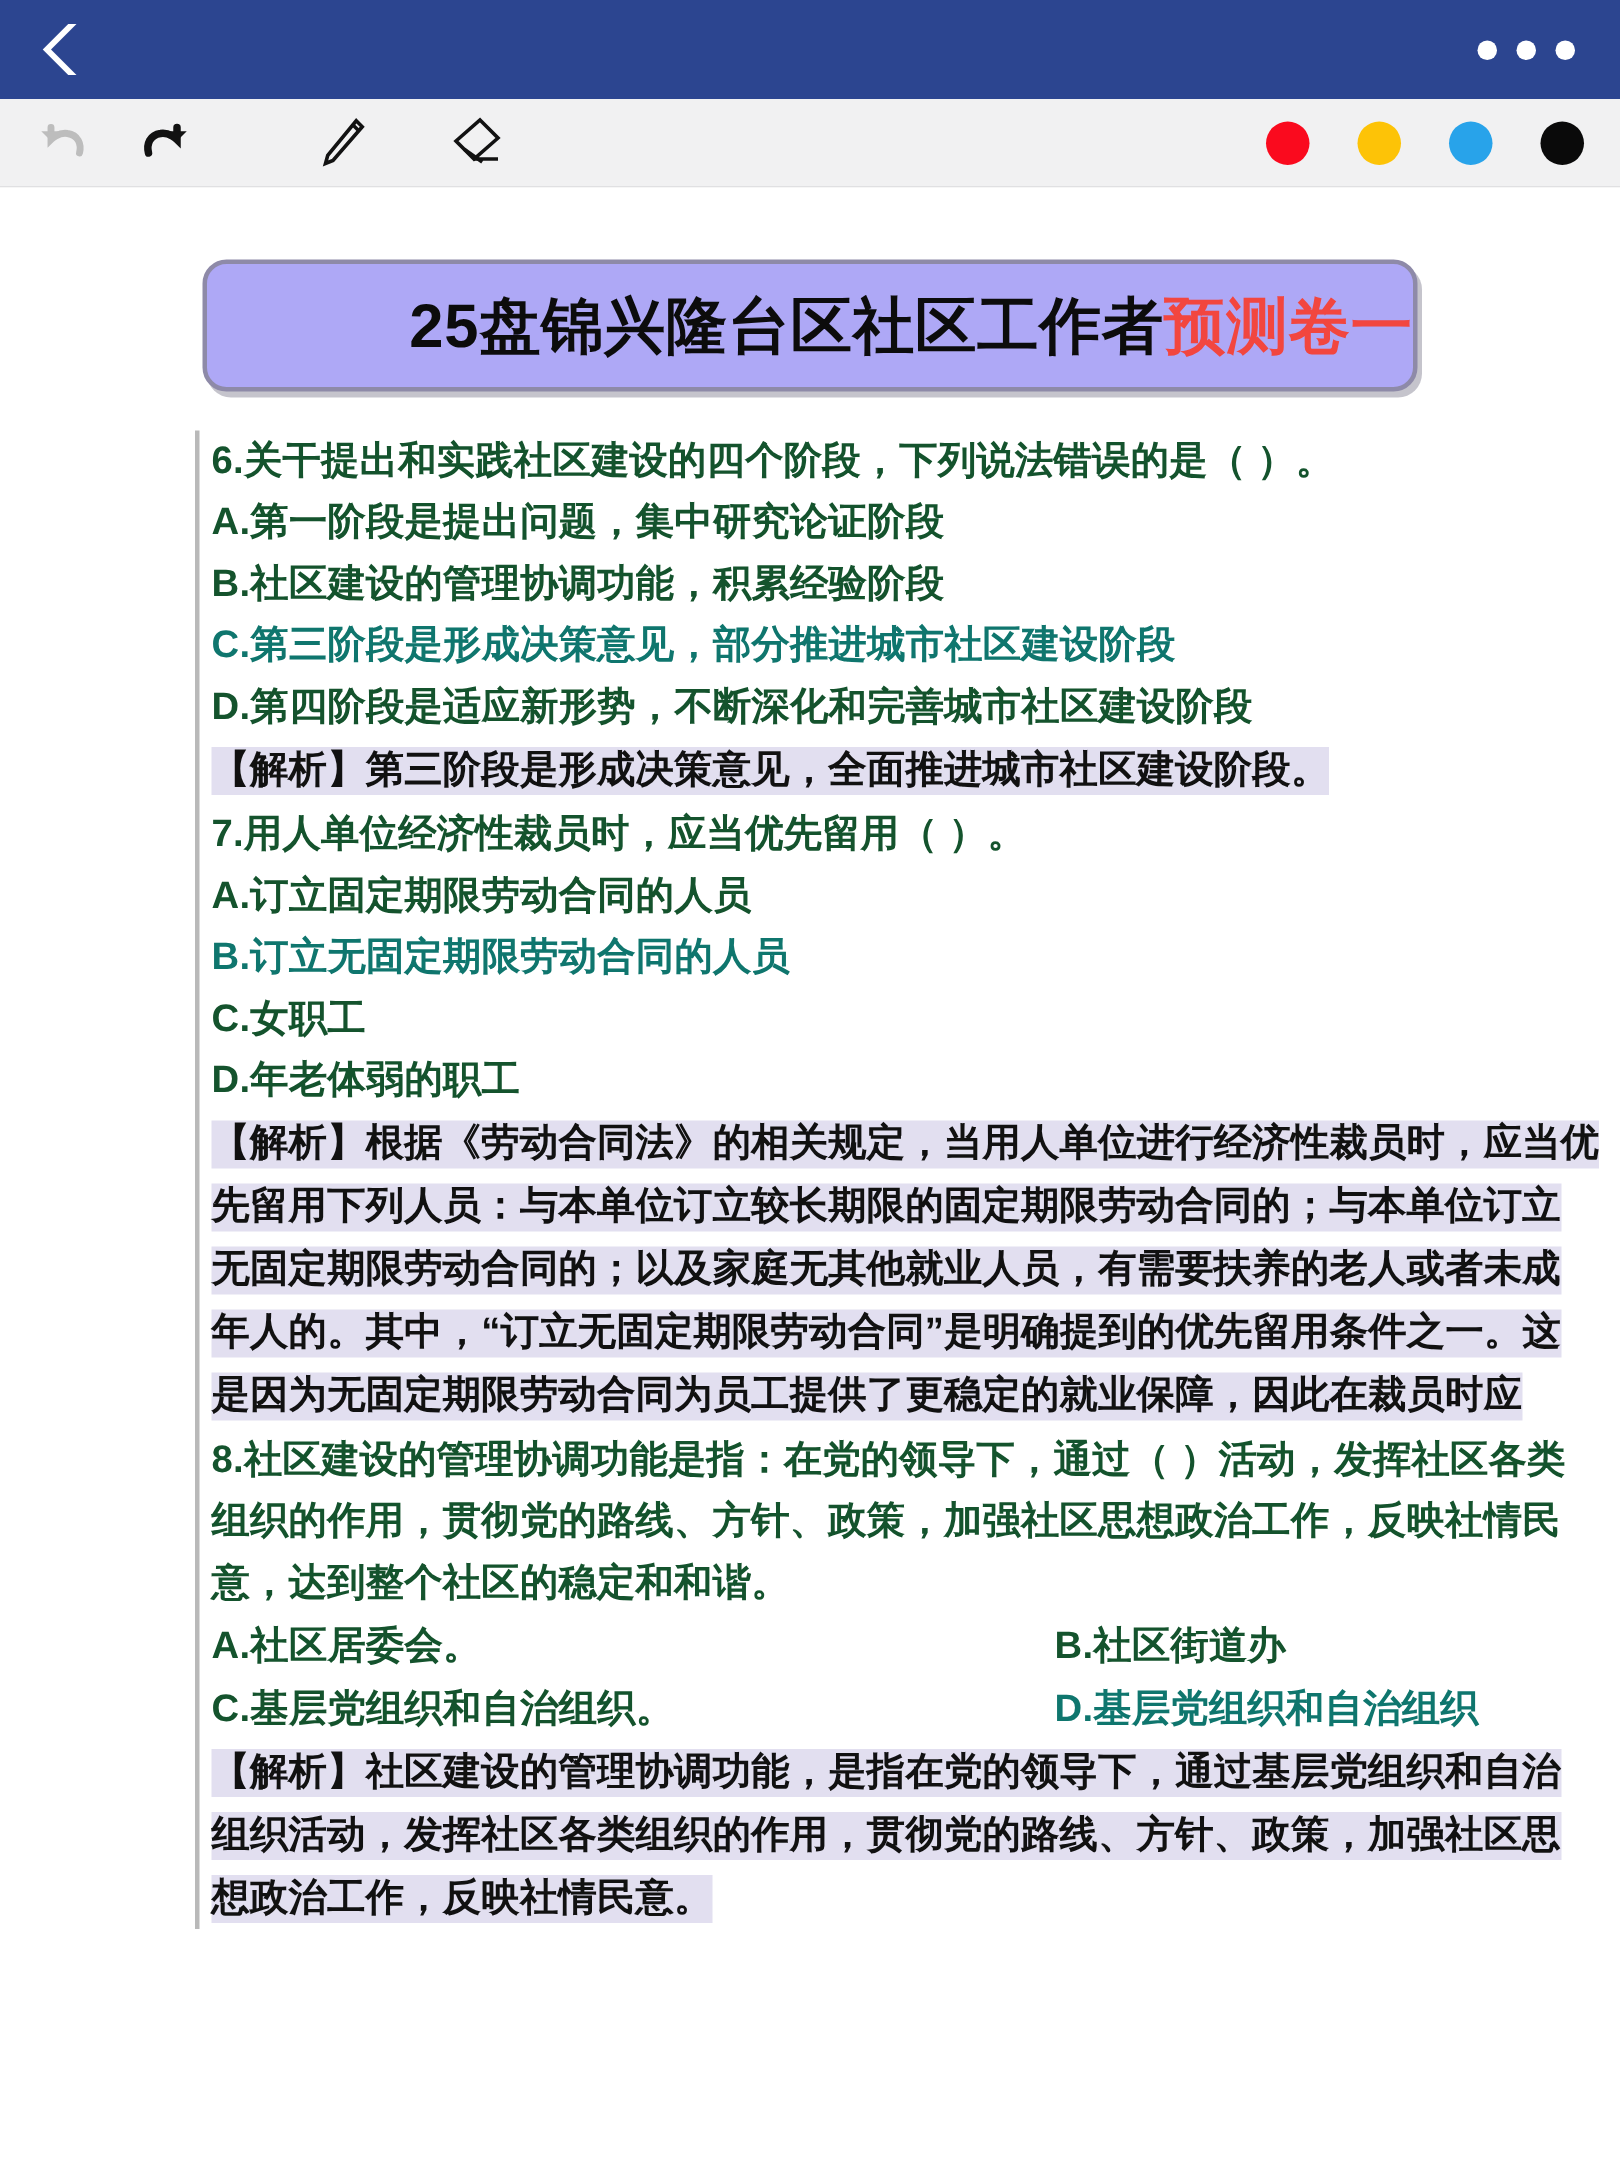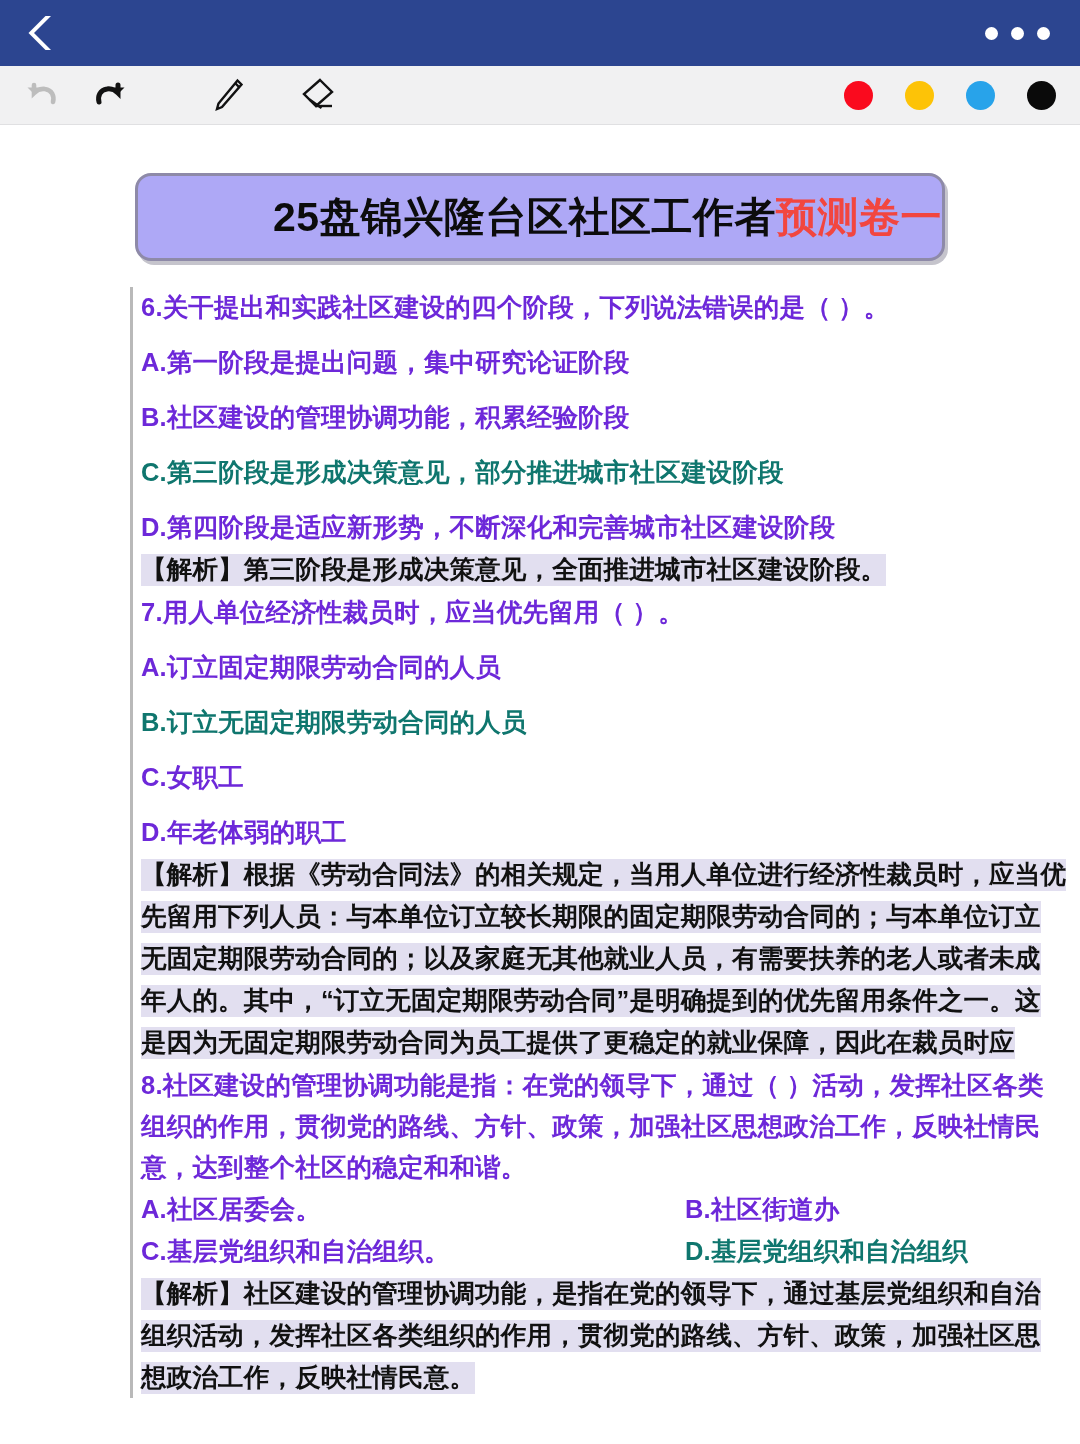--- a/index.html
+++ b/index.html
@@ -116,29 +116,29 @@
     position: relative;
     margin: 26px 0 0 130px;
     width: 880px;
     padding-left: 8px;
     border-left: 3px solid #b9b9b9;
   }
 
   .line {
     font-size: 25.5px;
     font-weight: 700;
-    color: #6d28d9;
+    color: #14532d;
     line-height: 41px;
     white-space: nowrap;
     letter-spacing: 0.2px;
   }
   .line.red { color: #0f766e; }
 
   .qstem    { margin-top: 2px; }
-  .opt      { margin-top: 14px; }
+  .opt      { margin-top: 0; }
 
   
   .explain {
     font-size: 25.5px;
     font-weight: 700;
     color: #111111;
     line-height: 41px;
     letter-spacing: 0.2px;
   }
   .explain .hl {
@@ -150,20 +150,21 @@
   .explain-line {
     display: block;
     margin-top: 1px;
   }
   .explain-line .hl { white-space: pre; }
 
   
   .optrow {
     display: flex;
     margin-top: 1px;
+    gap: 18px;
   }
   .optrow .col-a { width: 530px; }
   .optrow .col-b { flex: 1; padding-left: 14px; }
   .optrow .line { margin-top: 0; }
 </style>
 </head>
 <body>
 
 <div class="appbar">
   <div class="back-chevron">

